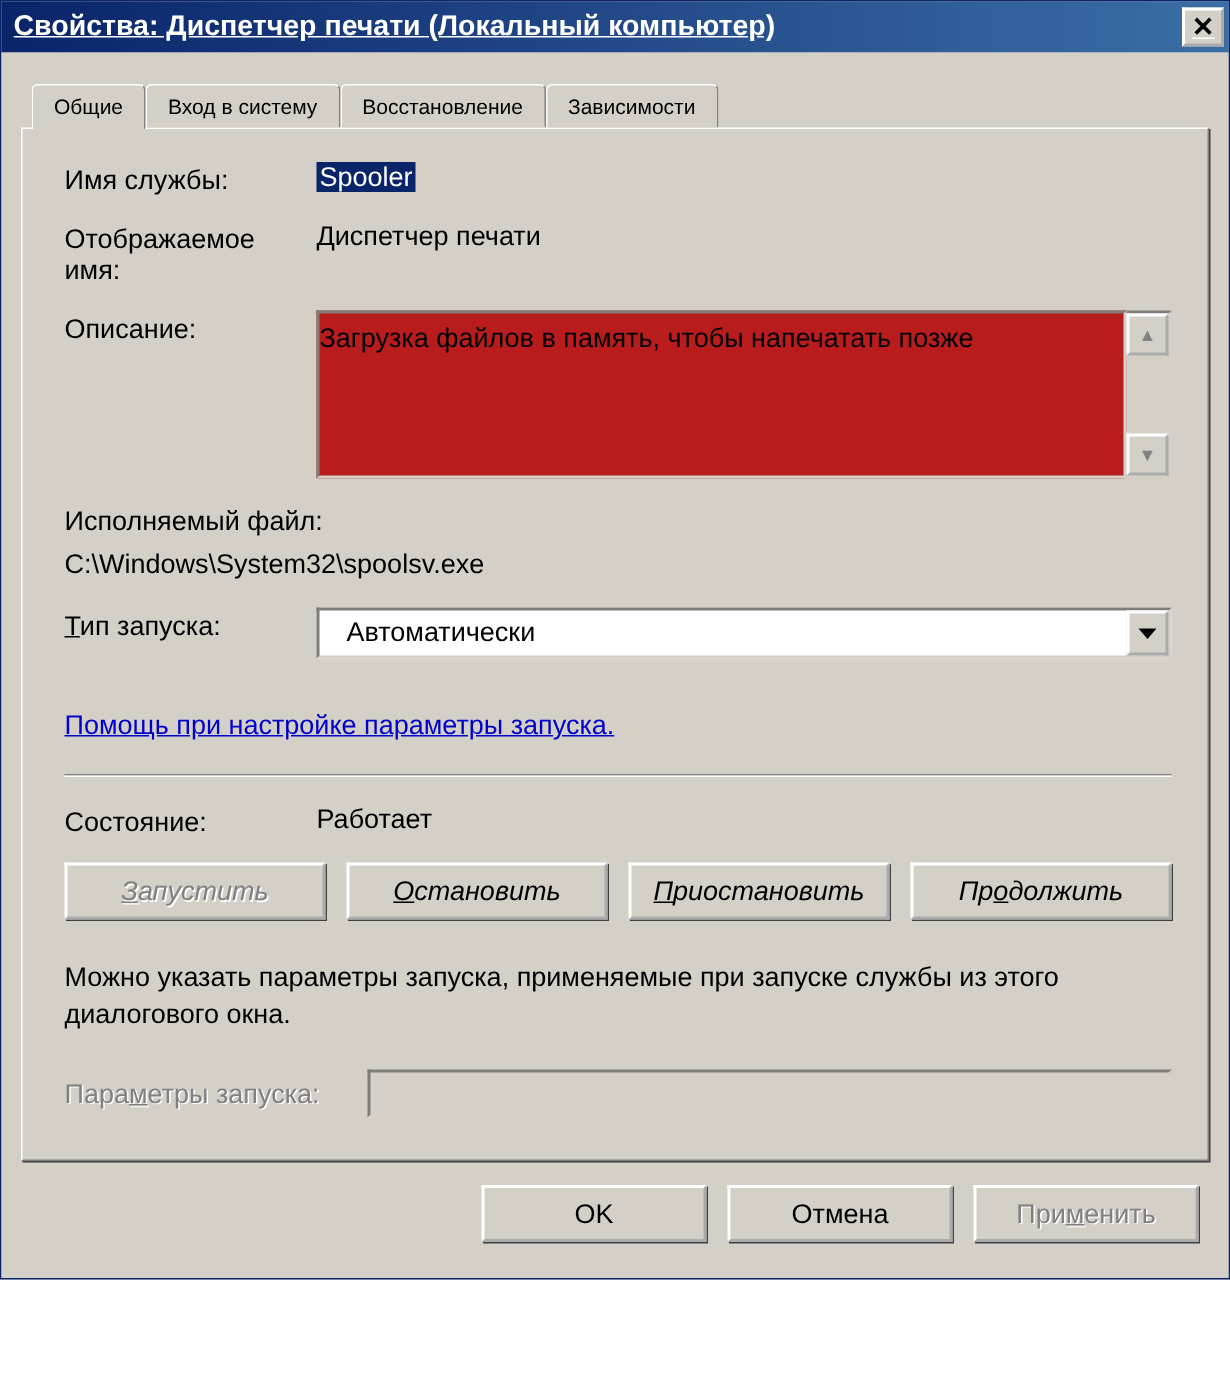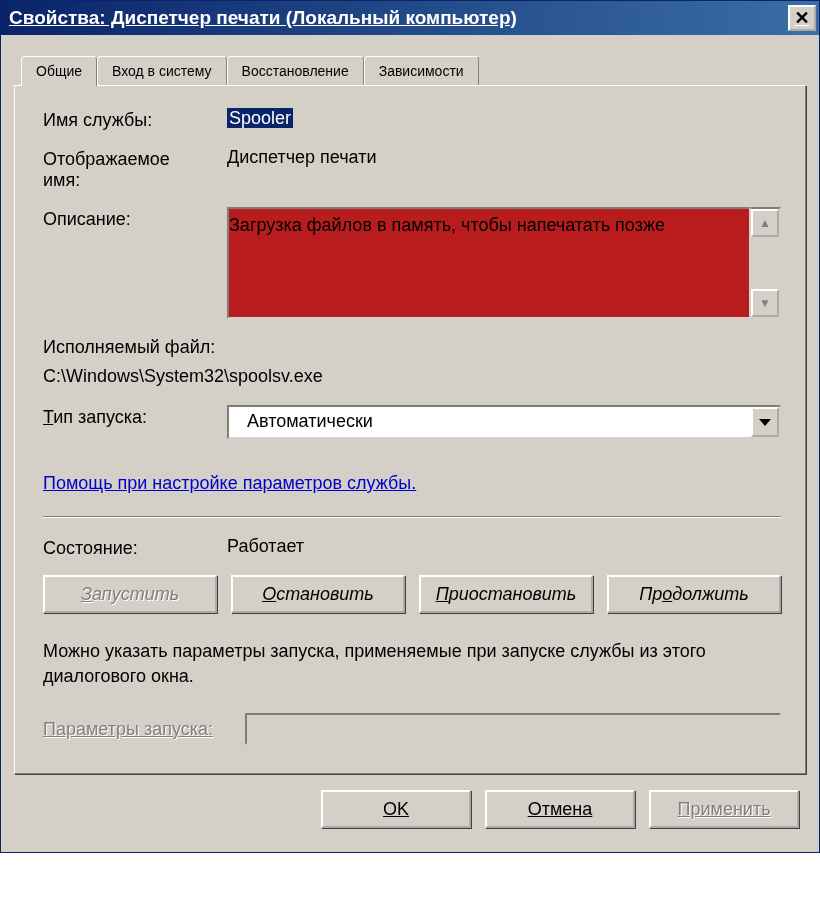--- a/index.html
+++ b/index.html
@@ -91,21 +91,20 @@
     background: #d4d0c8;
     padding: 22px 24px 28px 28px;
     margin: 0 3px;
     position: relative;
     z-index: 1;
   }
   .row {
     display: flex;
     align-items: flex-start;
     margin-bottom: 16px;
-    gap: 16px;
   }
   .row-label {
     width: 168px;
     flex-shrink: 0;
     padding-top: 2px;
   }
   .row-value { flex: 1; }
   .highlighted {
     background: #0a246a;
     color: #fff;
@@ -212,37 +211,35 @@
   .hint-text { margin-top: 26px; line-height: 1.4; }
   .params-row {
     display: flex;
     align-items: center;
     margin-top: 24px;
   }
   .params-label {
     width: 202px;
     color: #808080;
     text-shadow: 1px 1px 0 #fff;
-    text-decoration: underline;
   }
   .params-input {
     flex: 1;
     height: 32px;
     border: 2px inset #d4d0c8;
     background: #d4d0c8;
   }
   .footer {
     display: flex;
     justify-content: flex-end;
     gap: 14px;
     padding: 16px 10px 14px 0;
   }
   .footer .win-btn {
     flex: 0 0 150px;
-    text-decoration: underline;
   }
   .u { text-decoration: underline; }
 </style>
 </head>
 <body>
 
 <div class="window">
 
   <div class="titlebar">
     <span class="titlebar-title">Свойства: Диспетчер печати (Локальный компьютер)</span>
@@ -293,21 +290,21 @@
         <div class="row-value">
           <div class="dropdown">
             <div class="dropdown-text">Автоматически</div>
             <div class="dropdown-btn">
                 <div class="tri"></div>
               </div>
           </div>
         </div>
       </div>
 
-      <a class="help-link">Помощь при настройке параметров службы.</a>
+      <a class="help-link">Помощь при настройке параметры запуска.</a>
 
       <div class="divider"></div>
 
       <div class="row">
         <div class="row-label">Состояние:</div>
         <div class="row-value">Работает</div>
       </div>
 
       <div class="btn-row">
         <div class="win-btn disabled"><span class="u">З</span>апустить</div>

